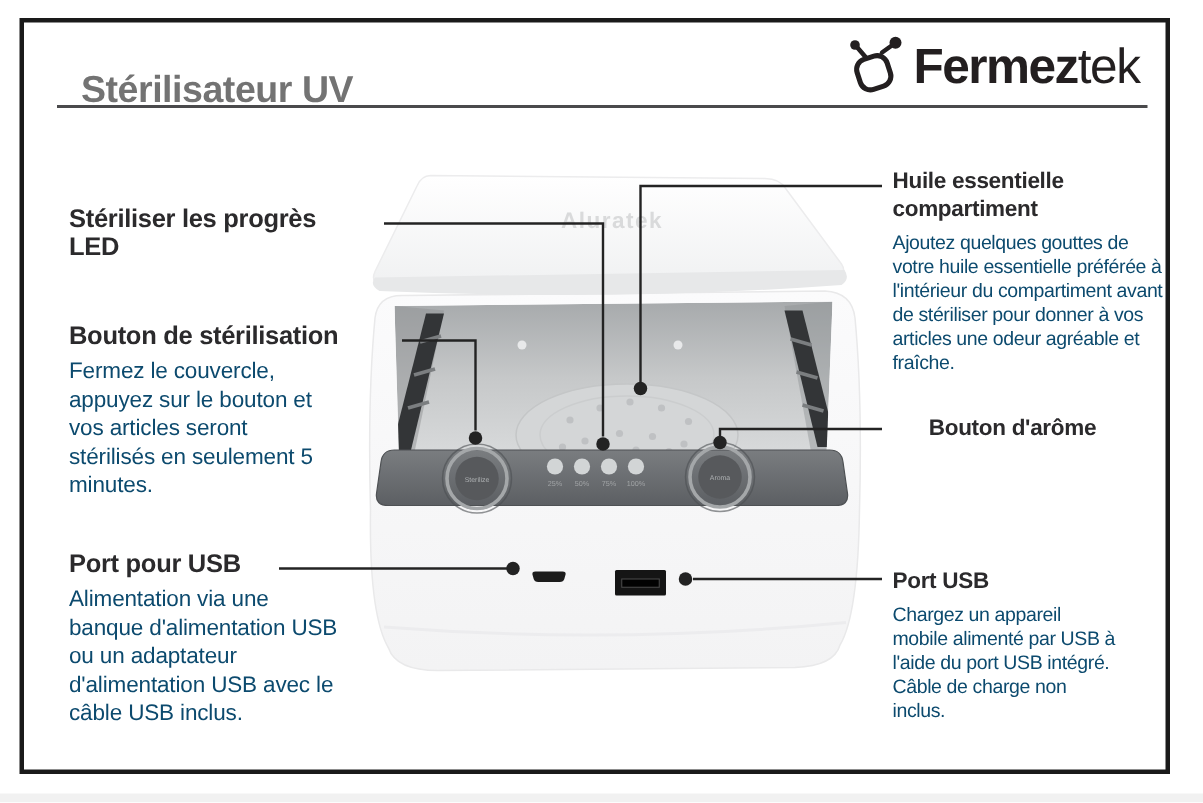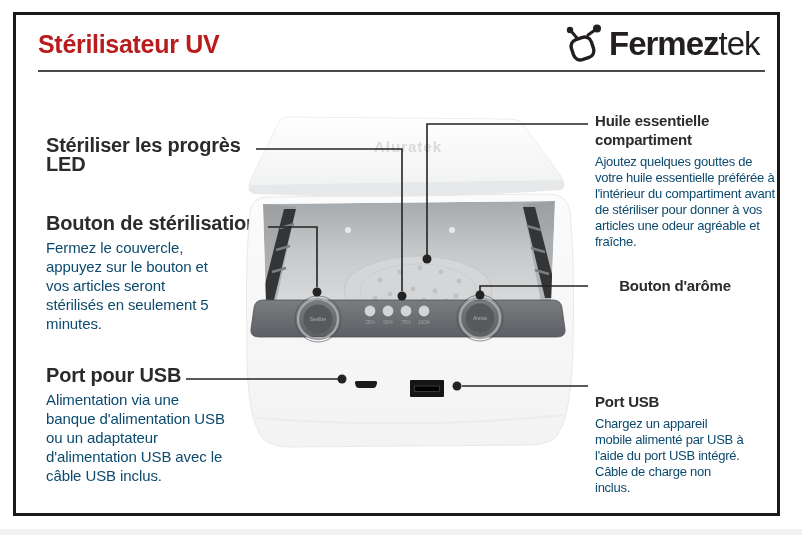--- a/index.html
+++ b/index.html
@@ -6,46 +6,46 @@
   body{
     width:802px;height:535px;position:relative;background:#ffffff;
     font-family:"Liberation Sans", sans-serif;color:#231f20;overflow:hidden;
   }
   .frame{
     position:absolute;left:13px;top:12px;width:767px;height:504px;
     border:3px solid #1a1a1a;box-sizing:border-box;pointer-events:none;
   }
   .bottom-strip{position:absolute;left:0;bottom:0;width:802px;height:6px;background:#f1f1f1;}
   .page-title{
-    position:absolute;left:38px;top:30px;margin:0;
-    font-size:25px;font-weight:700;letter-spacing:-0.3px;color:#b91c1c;
+    position:absolute;left:38px;top:30px;margin:16px;
+    font-size:25px;font-weight:700;letter-spacing:-0.3px;color:#737373;
   }
   .header-rule{position:absolute;left:38px;top:70px;width:727px;height:1.5px;background:#4a4a4c;}
   .logo{position:absolute;left:563px;top:22px;height:44px;display:flex;align-items:center;}
   .logo svg{display:block;margin-right:2px;}
   .logo-text{font-size:33px;letter-spacing:-1px;color:#231f20;line-height:44px;}
   .logo-bold{font-weight:800;}
   .logo-light{font-weight:300;}
   .note{position:absolute;}
   .note h2{
-    margin:0;font-size:20px;font-weight:700;line-height:19px;color:#2b2a2c;letter-spacing:-0.2px;
+    margin:0;font-size:17px;font-weight:700;line-height:19px;color:#2b2a2c;letter-spacing:-0.2px;
   }
   .note.right h2{font-size:15px;line-height:19px;}
   .note p{
     margin:5px 0 0 0;font-size:15px;line-height:19px;color:#0c4a6e;letter-spacing:-0.1px;
   }
   .note.right p{font-size:13px;line-height:16px;letter-spacing:-0.25px;}
   #note-sterilize-led{left:46px;top:136px;width:198px;}
   #note-sterilize-button{left:46px;top:214px;width:222px;}
   #note-sterilize-button p{width:172px;}
   #note-micro-usb{left:46px;top:366px;width:200px;}
   #note-micro-usb p{width:180px;}
   #note-oil{left:595px;top:111px;width:185px;}
   #note-aroma{left:595px;top:276px;width:160px;text-align:center;}
-  #note-usb{left:595px;top:392px;width:150px;}
+  #note-usb{left:595px;top:378px;width:150px;}
   .product-svg{position:absolute;left:230px;top:100px;}
   .callout-svg{position:absolute;left:0;top:0;pointer-events:none;}
 </style>
 </head>
 <body>
 
 <div class="frame"></div>
 <div class="bottom-strip"></div>
 
 <h1 class="page-title">Stérilisateur UV</h1>

